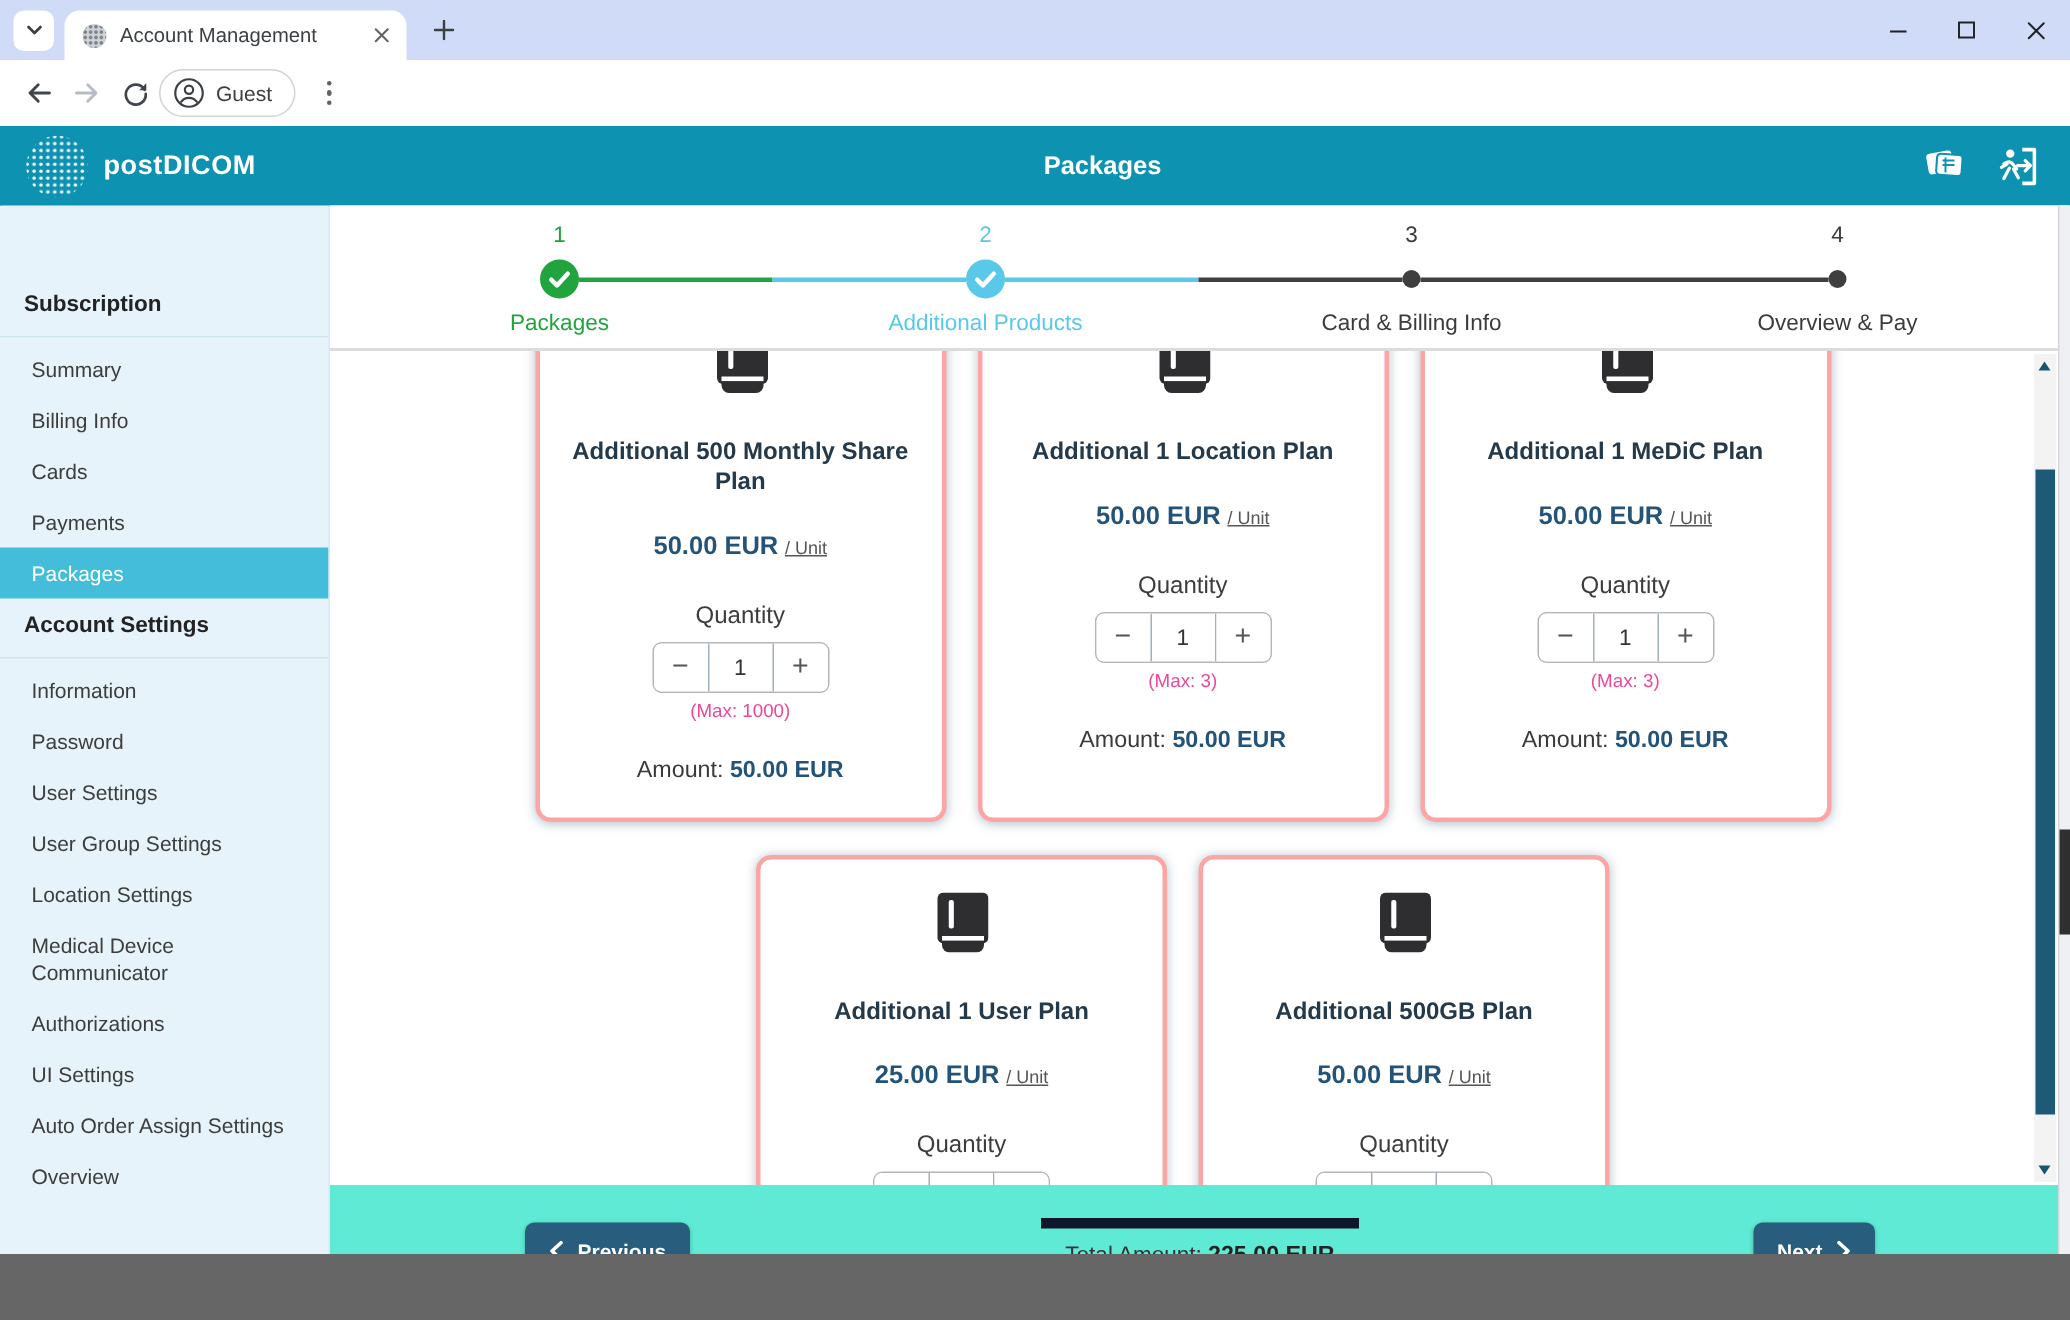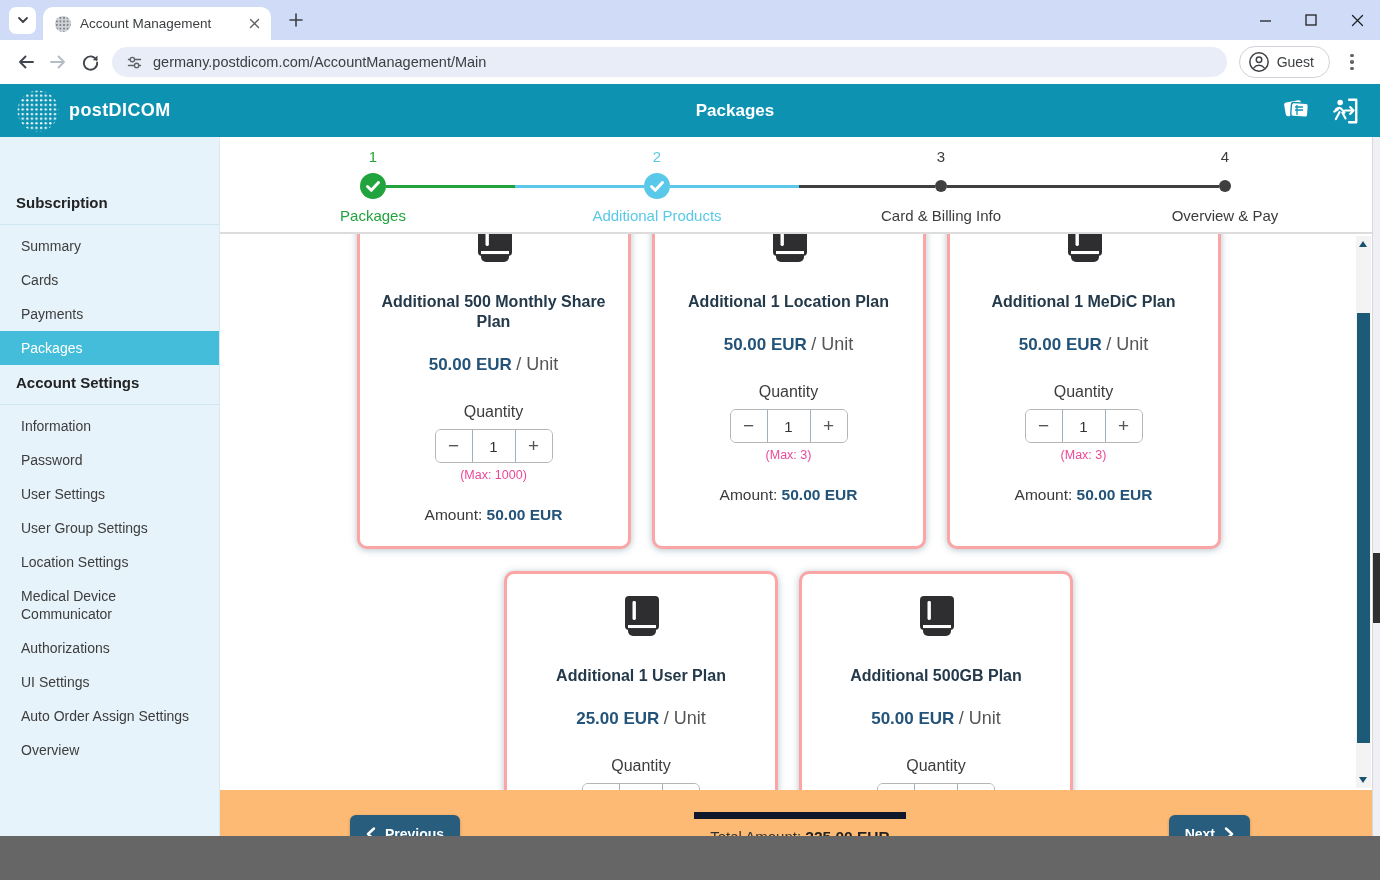--- a/index.html
+++ b/index.html
@@ -81,42 +81,42 @@
   .viewport { position:relative; height:556px; overflow:hidden; }
   .rows { position:relative; top:-37px; }
   .cardrow { display:flex; justify-content:center; gap:21px; margin-right:23px; }
   .cardrow + .cardrow { margin-top:22px; }
   .card { width:274px; background:#fff; border:3px solid #fca5a5; border-radius:10px;
           box-shadow:0 1px 7px rgba(40,80,105,.35); text-align:center; padding:22px 14px; }
   .card-icon { display:block; margin:0 auto 30px; }
   .card-title { font-size:16px; font-weight:bold; color:#24394a; line-height:20px; margin-bottom:22px; }
   .card-price { margin-bottom:28px; }
   .card-price b { font-size:17px; color:#235379; }
-  .card-price .unit { font-size:18px; color:#555; }
+  .card-price .unit { font-size:12px; color:#555;text-decoration:underline; }
   .qty-label { font-size:16px; color:#3c3c3c; margin-bottom:8px; }
   .qty-stepper { display:inline-flex; border:1px solid #b5b5b5; border-radius:6px; height:34px;
                  overflow:hidden; background:#fff; }
   .qty-btn { width:36px; display:flex; align-items:center; justify-content:center;
              font-size:19px; color:#555; background:#fff; border:none; }
   .qty-value { width:44px; display:flex; align-items:center; justify-content:center;
                font-size:15px; color:#333; border-left:1px solid #9fb0bd; border-right:1px solid #9fb0bd; }
   .max-note { font-size:12.5px; color:#ec4899; margin:5px 0 24px; }
   .amount { font-size:15.5px; color:#3a3a3a; }
   .amount b { color:#235379; }
 
   
   .vscroll { position:absolute; right:9px; top:2px; width:15px; height:552px; background:#f3f3f3; }
   .vthumb { position:absolute; left:1px; top:77px; width:13px; height:430px; background:#1d5a78; }
   .varrow { position:absolute; left:3px; width:0; height:0; border-left:4.5px solid rgba(0,0,0,0);
             border-right:4.5px solid rgba(0,0,0,0); }
   .varrow.up { top:5px; border-bottom:6px solid #16546f; }
   .varrow.down { bottom:5px; border-top:6px solid #16546f; }
 
   
-  .bottombar { height:88px; background:#fdba74; position:relative; display:flex; align-items:center; }
+  .bottombar { height:88px; background:#5eead4; position:relative; display:flex; align-items:center; }
   .navbtn { position:absolute; display:flex; align-items:center; gap:9px; height:38px;
             background:#285d7d; color:#fff; font-weight:bold; font-size:14px;
             border:none; border-radius:6px; padding:0 16px; box-shadow:0 1px 3px rgba(0,0,0,.25); }
   .navbtn.prev { left:130px; }
   .navbtn.next { right:130px; }
   .total-box { margin:0 auto; border-top:7px solid #0f172a; border-bottom:1px solid #b9b9b9;
                padding:9px 16px; font-size:15px; color:#333; }
   .total-box b { font-size:15.5px; color:#222; }
 
   
@@ -177,28 +177,20 @@
     <div class="nav-btn">
       <svg width="20" height="20" viewBox="0 0 20 20">
           <path d="M3 10 H16 M10.5 4.5 L16 10 l-5.5 5.5" fill="none" stroke="#b6bcc6" stroke-width="1.9" stroke-linecap="round" stroke-linejoin="round"></path>
         </svg>
     </div>
     <div class="nav-btn">
       <svg width="19" height="19" viewBox="0 0 20 20">
           <path d="M16.2 7.3 A7 7 0 1 0 17 10" fill="none" stroke="#41464d" stroke-width="1.9" stroke-linecap="round"></path>
           <path d="M17.4 2.6 V7.6 H12.4 Z" fill="#41464d"></path>
         </svg>
-    </div>
-    <div class="omnibox">
-      <svg width="17" height="17" viewBox="0 0 20 20">
-        <path d="M3 6.5 H17 M3 13.5 H17" stroke="#5f6368" stroke-width="1.8" stroke-linecap="round"></path>
-        <circle cx="7.5" cy="6.5" r="2.6" fill="#e9edf8" stroke="#5f6368" stroke-width="1.6"></circle>
-        <circle cx="12.5" cy="13.5" r="2.6" fill="#e9edf8" stroke="#5f6368" stroke-width="1.6"></circle>
-      </svg>
-      <span class="omnibox-url">germany.postdicom.com/AccountManagement/Main</span>
     </div>
     <div class="guest-pill">
       <svg width="22" height="22" viewBox="0 0 24 24">
           <circle cx="12" cy="12" r="10" fill="none" stroke="#3c4043" stroke-width="1.6"></circle>
           <circle cx="12" cy="9.6" r="3" fill="none" stroke="#3c4043" stroke-width="1.6"></circle>
           <path d="M6.3 18.4 a7.2 7.2 0 0 1 11.4 0" fill="none" stroke="#3c4043" stroke-width="1.6" stroke-linecap="round"></path>
         </svg>
       <span>Guest</span>
     </div>
     <div class="menu-dots">
@@ -239,20 +231,21 @@
       </svg>
     </div>
   </div>
 
   <div class="bodyrow">
 
     <aside class="sidebar">
       <div class="side-title">Subscription</div>
       <ul class="side-list first">
         <li class="side-item">Summary</li>
+        <li class="side-item">Billing Info</li>
         <li class="side-item">Cards</li>
         <li class="side-item">Payments</li>
         <li class="side-item selected">Packages</li>
       </ul>
       <div class="side-title second">Account Settings</div>
       <ul class="side-list">
         <li class="side-item">Information</li>
         <li class="side-item">Password</li>
         <li class="side-item">User Settings</li>
         <li class="side-item">User Group Settings</li>

